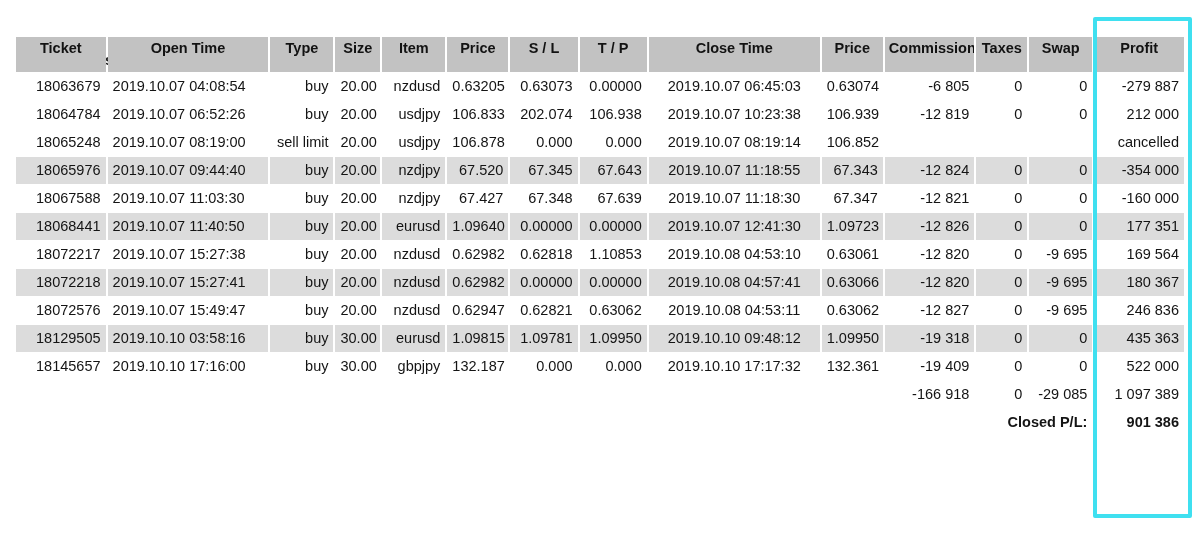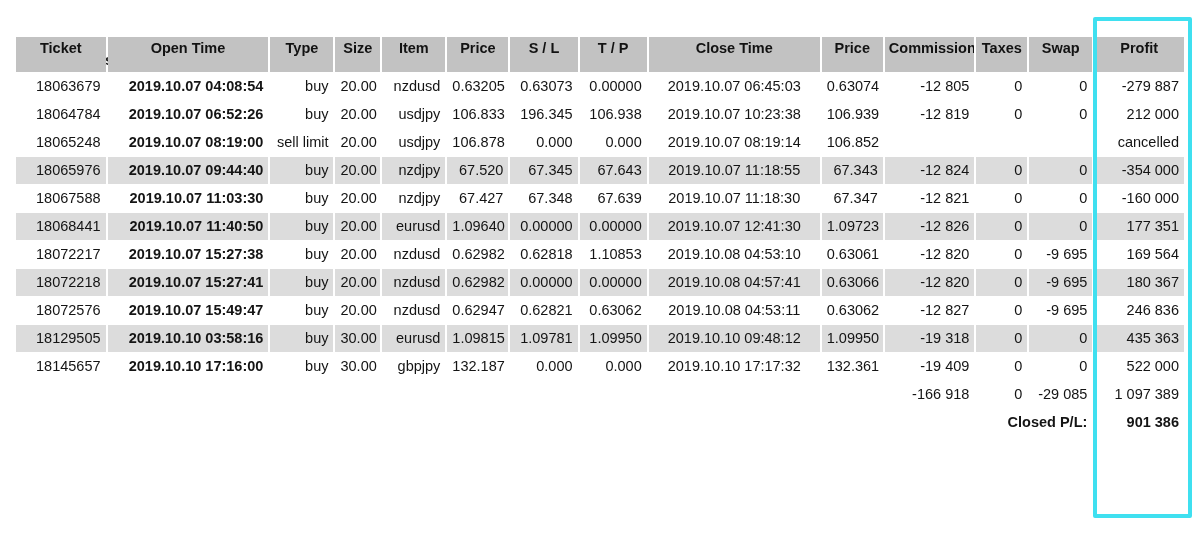--- a/index.html
+++ b/index.html
@@ -57,21 +57,21 @@
     font-size: 14.5px;
     line-height: 22px;
   }
   tr.odd td.f { background: #ffffff; }
   tr.even td.f { background: #dcdcdc; }
   td.f.blank { background: transparent !important; }
   tr.totals td { background: transparent !important; }
 
   
   .c-ticket   { text-align: right; }
-  .c-opentime { text-align: right; font-weight: bold; }
+  .c-opentime { text-align: left; }
   .c-type     { text-align: right; }
   .c-size     { text-align: right; }
   .c-item     { text-align: right; }
   .c-price    { text-align: right; }
   .c-sl       { text-align: right; }
   .c-tp       { text-align: right; }
   .c-closetime{ text-align: center; }
   .c-price2   { text-align: right; }
   .c-comm     { text-align: right; }
   .c-taxes    { text-align: right; }
@@ -140,33 +140,33 @@
             <td class="f c-ticket">18063679</td>
             <td class="f c-opentime">2019.10.07 04:08:54</td>
             <td class="f c-type">buy</td>
             <td class="f c-size">20.00</td>
             <td class="f c-item">nzdusd</td>
             <td class="f c-price">0.63205</td>
             <td class="f c-sl">0.63073</td>
             <td class="f c-tp">0.00000</td>
             <td class="f c-closetime">2019.10.07 06:45:03</td>
             <td class="f c-price2">0.63074</td>
-            <td class="f c-comm">-12 805</td>
+            <td class="f c-comm">-6 805</td>
             <td class="f c-taxes">0</td>
             <td class="f c-swap">0</td>
             <td class="f c-profit">-279 887</td>
           </tr>
           <tr class="odd">
             <td class="f c-ticket">18064784</td>
             <td class="f c-opentime">2019.10.07 06:52:26</td>
             <td class="f c-type">buy</td>
             <td class="f c-size">20.00</td>
             <td class="f c-item">usdjpy</td>
             <td class="f c-price">106.833</td>
-            <td class="f c-sl">196.345</td>
+            <td class="f c-sl">202.074</td>
             <td class="f c-tp">106.938</td>
             <td class="f c-closetime">2019.10.07 10:23:38</td>
             <td class="f c-price2">106.939</td>
             <td class="f c-comm">-12 819</td>
             <td class="f c-taxes">0</td>
             <td class="f c-swap">0</td>
             <td class="f c-profit">212 000</td>
           </tr>
           <tr class="odd">
             <td class="f c-ticket">18065248</td>

